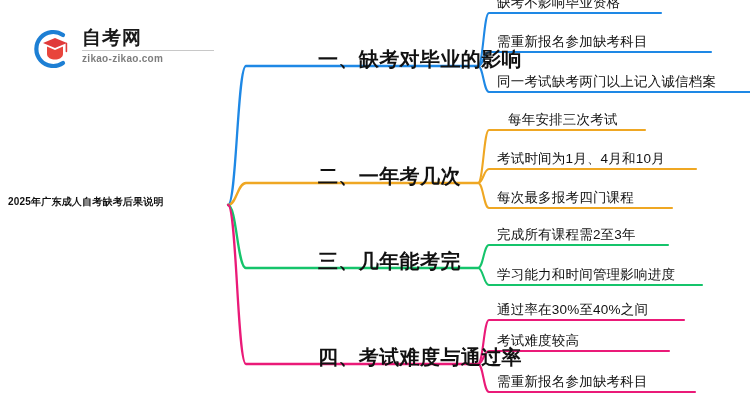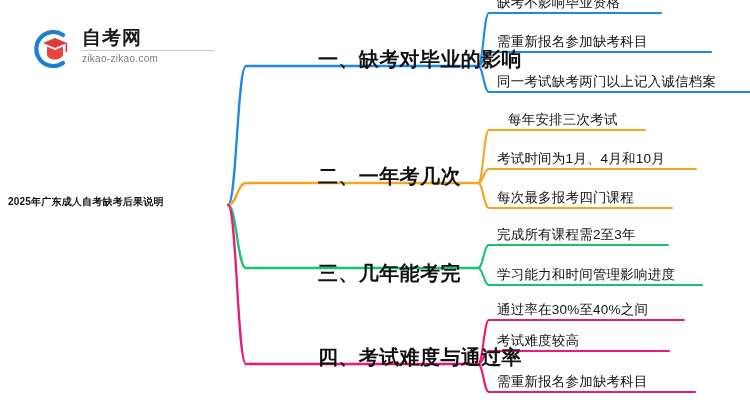--- a/index.html
+++ b/index.html
@@ -59,20 +59,21 @@
     height: 1px;
     background: #c8c8c8;
     margin: 1px 0 2px 0;
   }
   .logo-url {
     font-size: 10px;
     color: #7d7d7d;
     letter-spacing: 0.3px;
     line-height: 12px;
     white-space: nowrap;
+    font-weight: bold;
   }
   .node {
     position: absolute;
     white-space: nowrap;
     color: #111111;
   }
   .root-node {
     font-size: 10px;
     font-weight: bold;
     letter-spacing: 0.2px;
@@ -127,21 +128,21 @@
 
   <div id="nodes">
       <div class="node branch-node" style="left: 318px; top: 46px;">一、缺考对毕业的影响</div>
       <div class="node leaf-node" style="left: 497px; top: -6px;">缺考不影响毕业资格</div>
       <div class="node leaf-node" style="left: 497px; top: 33px;">需重新报名参加缺考科目</div>
       <div class="node leaf-node" style="left: 497px; top: 73px;">同一考试缺考两门以上记入诚信档案</div>
       <div class="node branch-node" style="left: 318px; top: 163px;">二、一年考几次</div>
       <div class="node leaf-node" style="left: 508px; top: 111px;">每年安排三次考试</div>
       <div class="node leaf-node" style="left: 497px; top: 150px;">考试时间为1月、4月和10月</div>
       <div class="node leaf-node" style="left: 497px; top: 189px;">每次最多报考四门课程</div>
-      <div class="node branch-node" style="left: 318px; top: 260px;">三、几年能考完</div>
+      <div class="node branch-node" style="left: 318px; top: 248px;">三、几年能考完</div>
       <div class="node leaf-node" style="left: 497px; top: 226px;">完成所有课程需2至3年</div>
       <div class="node leaf-node" style="left: 497px; top: 266px;">学习能力和时间管理影响进度</div>
       <div class="node branch-node" style="left: 318px; top: 344px;">四、考试难度与通过率</div>
       <div class="node leaf-node" style="left: 497px; top: 301px;">通过率在30%至40%之间</div>
       <div class="node leaf-node" style="left: 497px; top: 332px;">考试难度较高</div>
       <div class="node leaf-node" style="left: 497px; top: 373px;">需重新报名参加缺考科目</div>
       <div class="node root-node" style="left: 8px; top: 195px;">2025年广东成人自考缺考后果说明</div>
     </div>
 
 </div>

